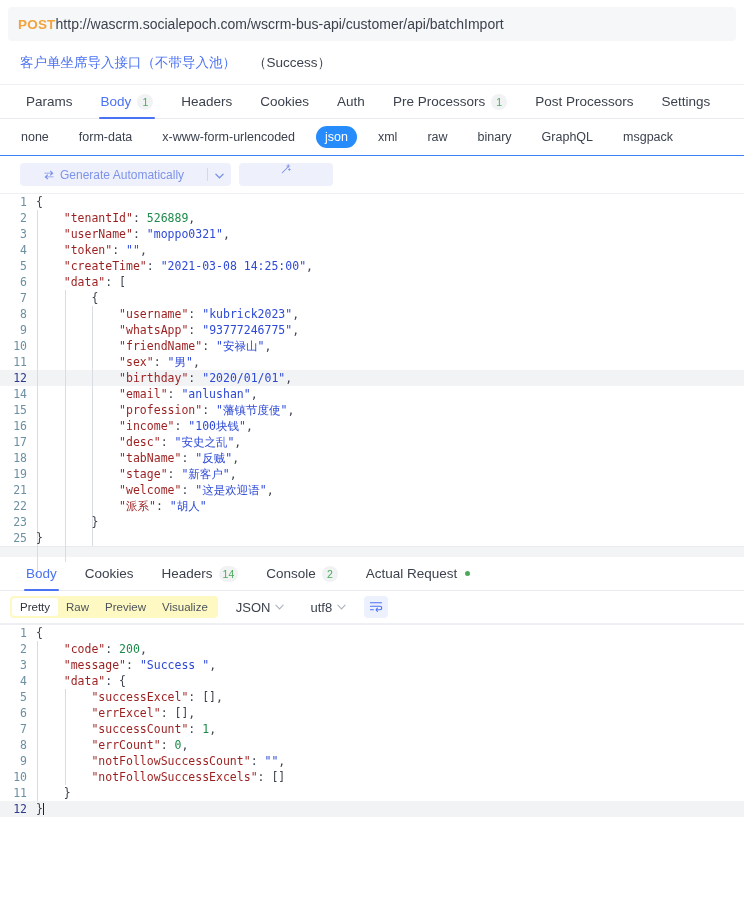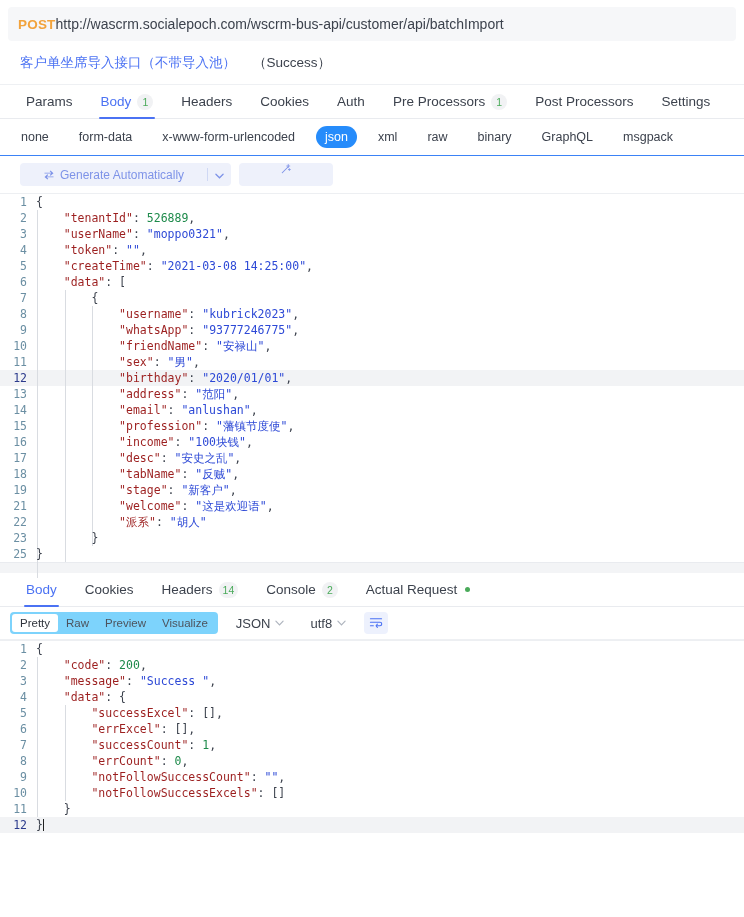--- a/index.html
+++ b/index.html
@@ -220,21 +220,21 @@
     display: flex;
     align-items: center;
     gap: 2px;
     height: 32px;
     padding: 0 10px;
     border-bottom: 1px solid #eef0f3;
   }
   .seg-group {
     display: flex;
     align-items: center;
-    background: #7dd3fc;
+    background: #fef9c3;
     border-radius: 4px;
     height: 22px;
     padding: 2px;
     box-sizing: border-box;
   }
   .seg-item {
     font-size: 11.5px;
     color: #4d535d;
     padding: 0 8px;
     height: 18px;
@@ -360,21 +360,20 @@
       <div class="code-line"><span class="ln">3</span><span class="ct"><span>    </span><span class="k">"userName"</span><span class="p">: </span><span class="s">"moppo0321"</span><span class="p">,</span></span></div>
       <div class="code-line"><span class="ln">4</span><span class="ct"><span>    </span><span class="k">"token"</span><span class="p">: </span><span class="s">""</span><span class="p">,</span></span></div>
       <div class="code-line"><span class="ln">5</span><span class="ct"><span>    </span><span class="k">"createTime"</span><span class="p">: </span><span class="s">"2021-03-08 14:25:00"</span><span class="p">,</span></span></div>
       <div class="code-line"><span class="ln">6</span><span class="ct"><span>    </span><span class="k">"data"</span><span class="p">: </span><span class="p">[</span></span></div>
       <div class="code-line"><span class="ln">7</span><span class="ct"><span>        </span><span class="p">{</span></span></div>
       <div class="code-line"><span class="ln">8</span><span class="ct"><span>            </span><span class="k">"username"</span><span class="p">: </span><span class="s">"kubrick2023"</span><span class="p">,</span></span></div>
       <div class="code-line"><span class="ln">9</span><span class="ct"><span>            </span><span class="k">"whatsApp"</span><span class="p">: </span><span class="s">"93777246775"</span><span class="p">,</span></span></div>
       <div class="code-line"><span class="ln">10</span><span class="ct"><span>            </span><span class="k">"friendName"</span><span class="p">: </span><span class="s">"安禄山"</span><span class="p">,</span></span></div>
       <div class="code-line"><span class="ln">11</span><span class="ct"><span>            </span><span class="k">"sex"</span><span class="p">: </span><span class="s">"男"</span><span class="p">,</span></span></div>
       <div class="code-line active"><span class="ln">12</span><span class="ct"><span>            </span><span class="k">"birthday"</span><span class="p">: </span><span class="s">"2020/01/01"</span><span class="p">,</span></span></div>
-      <div class="code-line"><span class="ln">13</span><span class="ct"><span>            </span><span class="k">"address"</span><span class="p">: </span><span class="s">"范阳"</span><span class="p">,</span></span></div>
       <div class="code-line"><span class="ln">14</span><span class="ct"><span>            </span><span class="k">"email"</span><span class="p">: </span><span class="s">"anlushan"</span><span class="p">,</span></span></div>
       <div class="code-line"><span class="ln">15</span><span class="ct"><span>            </span><span class="k">"profession"</span><span class="p">: </span><span class="s">"藩镇节度使"</span><span class="p">,</span></span></div>
       <div class="code-line"><span class="ln">16</span><span class="ct"><span>            </span><span class="k">"income"</span><span class="p">: </span><span class="s">"100块钱"</span><span class="p">,</span></span></div>
       <div class="code-line"><span class="ln">17</span><span class="ct"><span>            </span><span class="k">"desc"</span><span class="p">: </span><span class="s">"安史之乱"</span><span class="p">,</span></span></div>
       <div class="code-line"><span class="ln">18</span><span class="ct"><span>            </span><span class="k">"tabName"</span><span class="p">: </span><span class="s">"反贼"</span><span class="p">,</span></span></div>
       <div class="code-line"><span class="ln">19</span><span class="ct"><span>            </span><span class="k">"stage"</span><span class="p">: </span><span class="s">"新客户"</span><span class="p">,</span></span></div>
       <div class="code-line"><span class="ln">21</span><span class="ct"><span>            </span><span class="k">"welcome"</span><span class="p">: </span><span class="s">"这是欢迎语"</span><span class="p">,</span></span></div>
       <div class="code-line"><span class="ln">22</span><span class="ct"><span>            </span><span class="k">"派系"</span><span class="p">: </span><span class="s">"胡人"</span></span></div>
       <div class="code-line"><span class="ln">23</span><span class="ct"><span>        </span><span class="p">}</span></span></div>
       <div class="code-line"><span class="ln">25</span><span class="ct"><span></span><span class="p">}</span></span></div>

